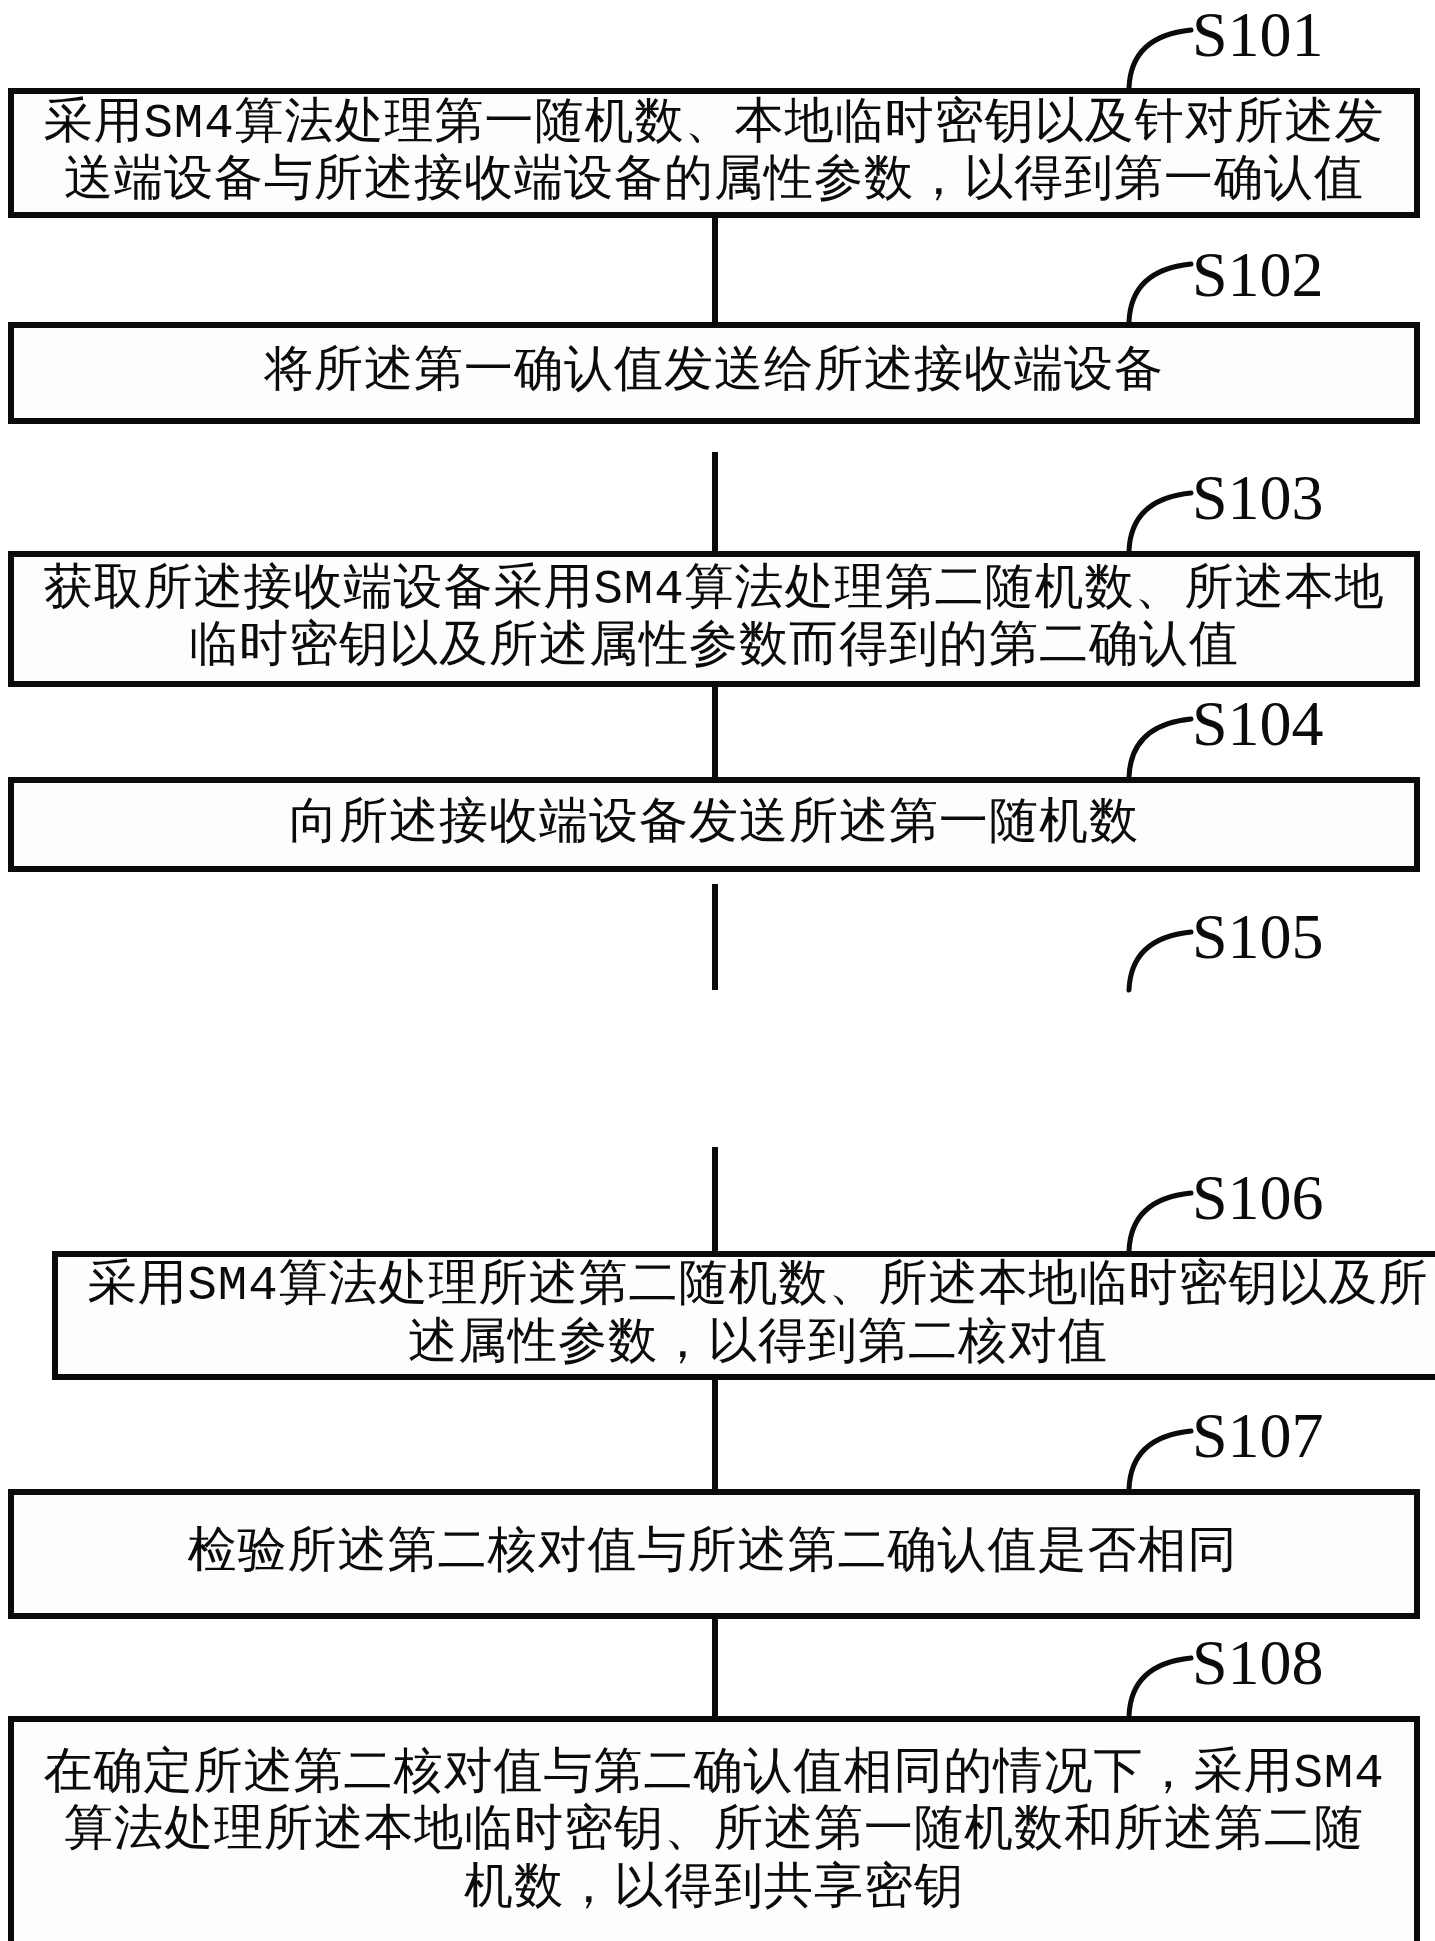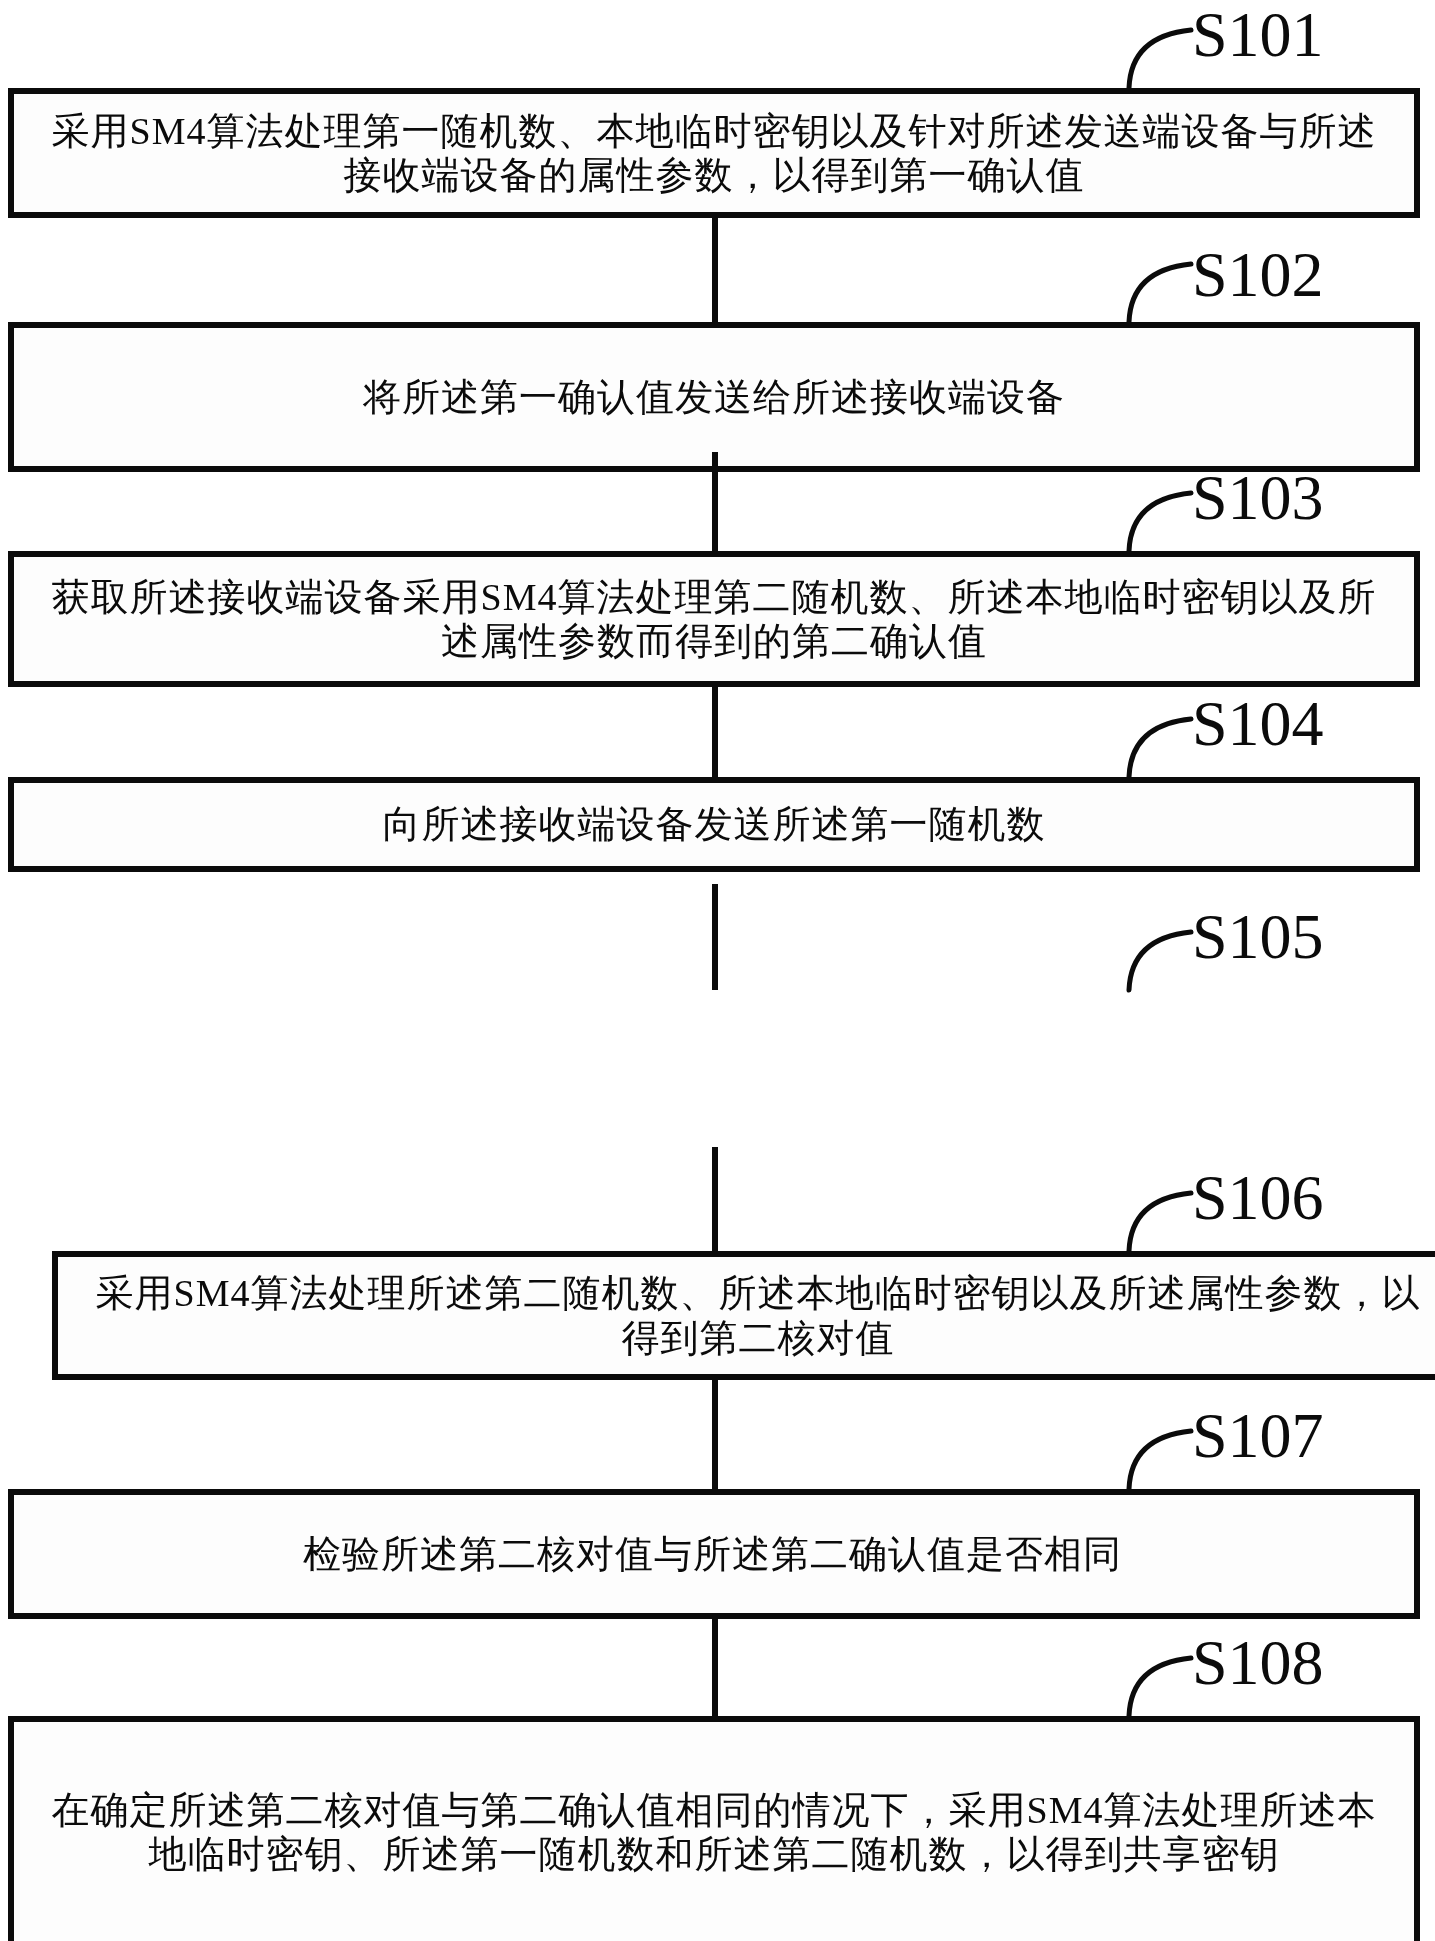--- a/index.html
+++ b/index.html
@@ -21,26 +21,26 @@
     width: 1412px;
     box-sizing: border-box;
     border: 6px solid #0b0b0b;
     background: #fdfdfd;
     display: flex;
     align-items: center;
     justify-content: center;
     padding: 0 26px;
   }
   .step-text {
-    font-size: 38px;
+    font-size: 49px;
     line-height: 1.17;
     color: #0b0b0b;
     text-align: center;
     letter-spacing: 1px;
-    font-family: Liberation Serif, serif;
+    font-family: Liberation Mono, monospace;
   }
   .step-label {
     position: absolute;
     left: 1192px;
     width: 180px;
     font-size: 64px;
     line-height: 1;
     color: #0b0b0b;
     font-family: "Liberation Serif", serif;
     white-space: nowrap;
@@ -70,21 +70,21 @@
   </svg>
   <div class="step-box" style="top:88px; height:130px;">
     <div class="step-text">采用SM4算法处理第一随机数、本地临时密钥以及针对所述发送端设备与所述接收端设备的属性参数，以得到第一确认值</div>
   </div>
   <div class="connector" style="top:218px; height:104px;"></div>
 
   <div class="step-label" style="top:243px;">S102</div>
   <svg class="hook" style="top:250px;" viewBox="0 0 115 74">
     <path d="M 96 14 Q 36 20 34 72" fill="none" stroke="#0b0b0b" stroke-width="5" stroke-linecap="round"></path>
   </svg>
-  <div class="step-box" style="top:322px; height:150px;">
+  <div class="step-box" style="top:322px; height:102px;">
     <div class="step-text">将所述第一确认值发送给所述接收端设备</div>
   </div>
   <div class="connector" style="top:452px; height:99px;"></div>
 
   <div class="step-label" style="top:466px;">S103</div>
   <svg class="hook" style="top:479px;" viewBox="0 0 115 74">
     <path d="M 96 14 Q 36 20 34 72" fill="none" stroke="#0b0b0b" stroke-width="5" stroke-linecap="round"></path>
   </svg>
   <div class="step-box" style="top:551px; height:136px;">
     <div class="step-text">获取所述接收端设备采用SM4算法处理第二随机数、所述本地临时密钥以及所述属性参数而得到的第二确认值</div>

